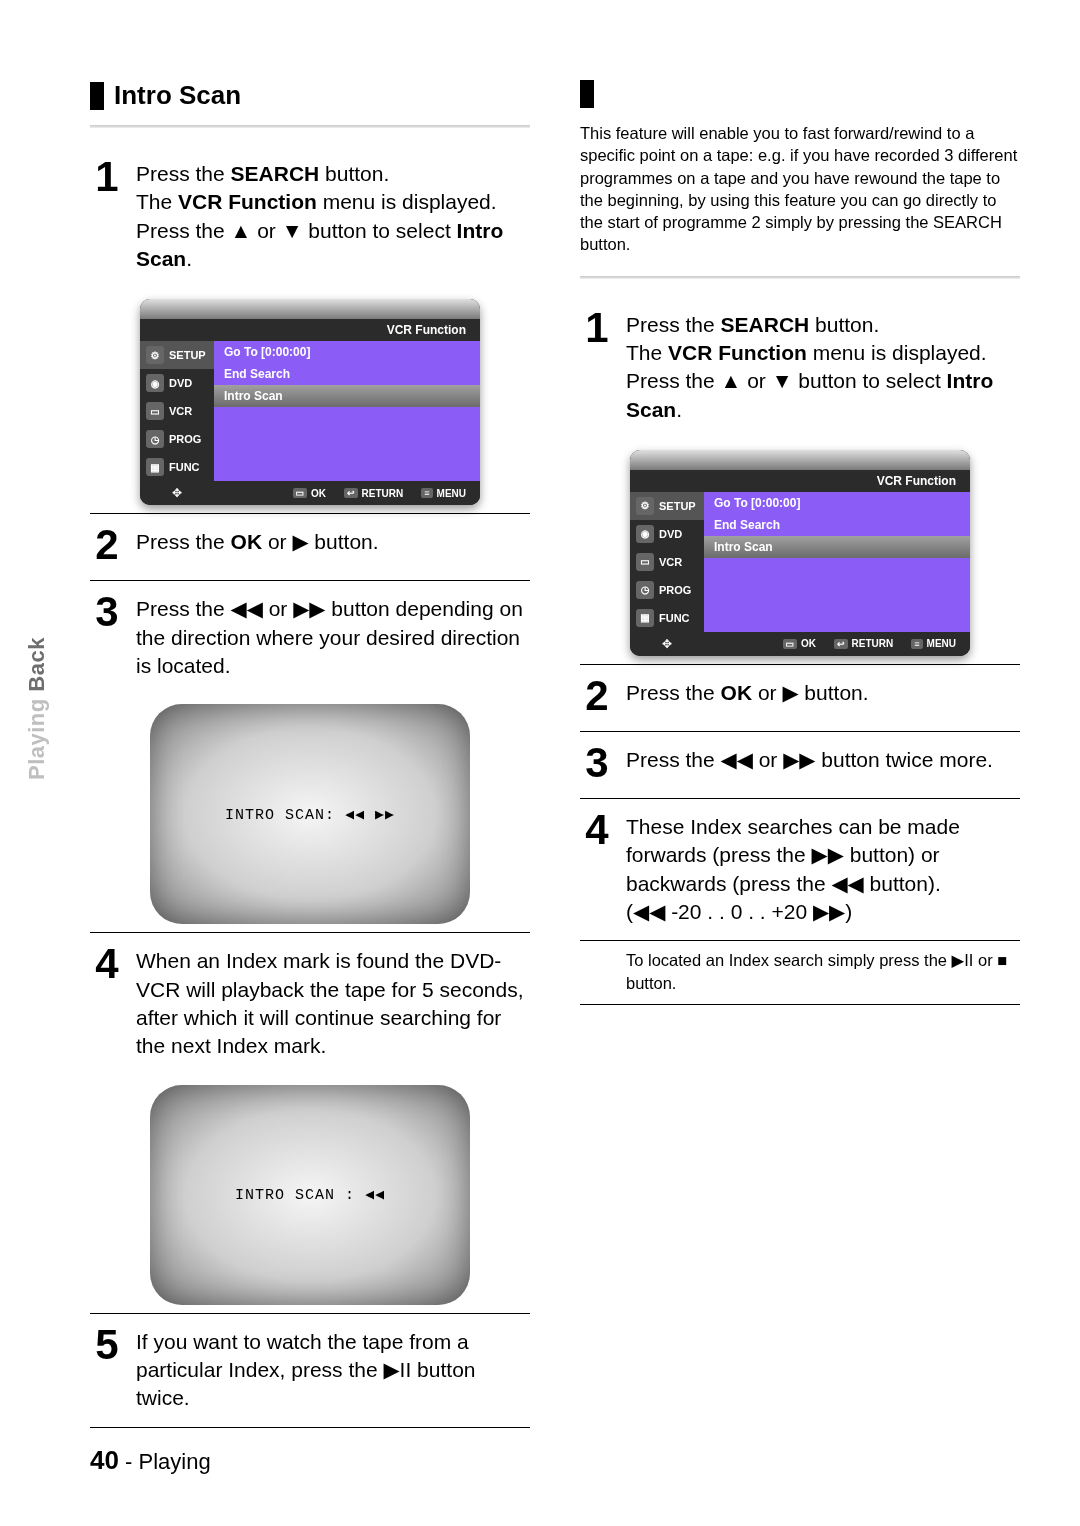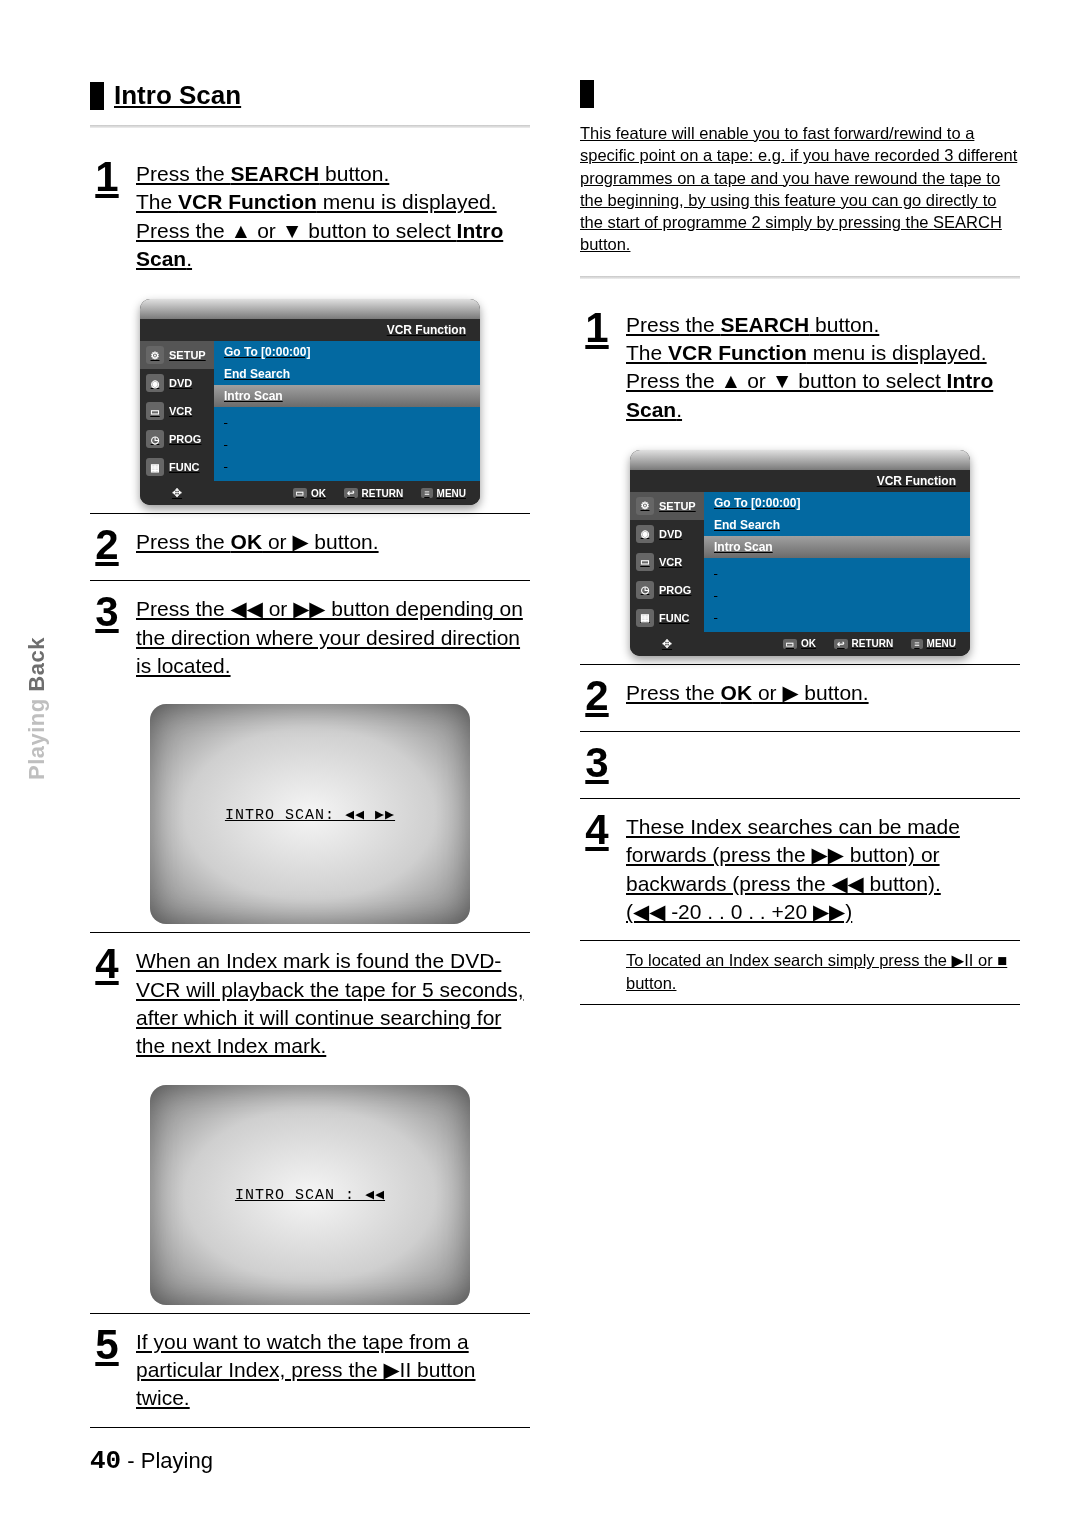--- a/index.html
+++ b/index.html
@@ -24,21 +24,20 @@
     letter-spacing: 0.5px;
   }
   .side-tab .dark { color: #6e6e6e; }
   .columns {
     display: flex;
     gap: 50px;
   }
   .col {
     flex: 1;
     min-width: 0;
-    text-decoration: underline;
   }
   .sec-title {
     display: flex;
     align-items: center;
     gap: 10px;
     margin-bottom: 14px;
   }
   .sec-bar {
     width: 14px;
     height: 28px;
@@ -129,21 +128,21 @@
   .osd-side .icon {
     width:18px;height:18px;
     background:#666;
     border-radius:3px;
     display:inline-flex;
     align-items:center;justify-content:center;
     font-size:10px;
   }
   .osd-main {
     flex:1;
-    background:#0369a1;
+    background:#8b5cf6;
     padding: 0;
   }
   .osd-main .row {
     padding:4px 10px;
     font-weight:bold;
     font-size:12px;
   }
   .osd-main .row.sel {
     background: linear-gradient(to bottom,#a0a0a0,#6b6b6b);
     color:#fff;
@@ -167,21 +166,21 @@
   }
   .osd-foot-wrap .mv-cell{
      width:74px; display:flex;align-items:center;justify-content:center;padding:5px 0;
   }
 
   
   .tv {
     width: 320px;
     height: 220px;
     margin: 10px auto 8px auto;
-    border-radius: 16px;
+    border-radius: 32px;
     background: radial-gradient(ellipse at center, #f5f5f5 0%, #cfcfcf 55%, #7d7d7d 100%);
     box-shadow: inset 0 0 30px rgba(0,0,0,0.35);
     display:flex;
     align-items:center;
     justify-content:center;
     font-family: "Courier New", monospace;
     font-size: 15px;
     color:#000;
     letter-spacing:1px;
   }
@@ -191,21 +190,21 @@
     line-height:1.35;
     padding: 8px 0 0 46px;
   }
 
   .page-foot {
     position:absolute;
     left: 90px;
     bottom: 50px;
     font-size: 22px;
   }
-  .page-foot .pn { font-weight: bold; font-size:26px;font-family:Liberation Mono, monospace; }
+  .page-foot .pn { font-weight: bold; font-size:26px; }
 </style>
 </head>
 <body>
 
 <div class="side-tab">
   <span>Playing </span><span class="dark">Back</span>
 </div>
 
 <div class="columns">
 
@@ -395,20 +394,21 @@
 
     <div class="step">
       <div class="step-num">2</div>
       <div class="step-body">
         <span>Press the </span><span class="b">OK</span><span> or ▶ button.</span>
       </div>
     </div>
 
     <div class="step">
       <div class="step-num">3</div>
+      <div class="step-body">Press the ◀◀ or ▶▶ button twice more.</div>
     </div>
 
     <div class="step">
       <div class="step-num">4</div>
       <div class="step-body">
         <span>These Index searches can be made forwards (press the ▶▶ button) or backwards (press the ◀◀ button).</span><br>
         <span>(◀◀ -20 . . 0 . . +20 ▶▶)</span><br>
       </div>
     </div>
 

